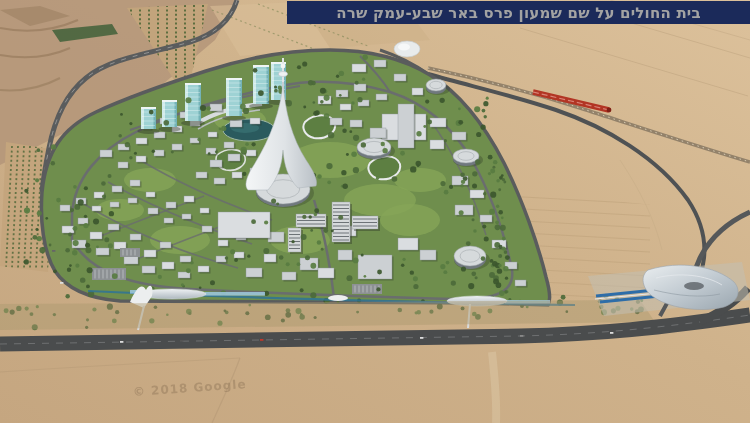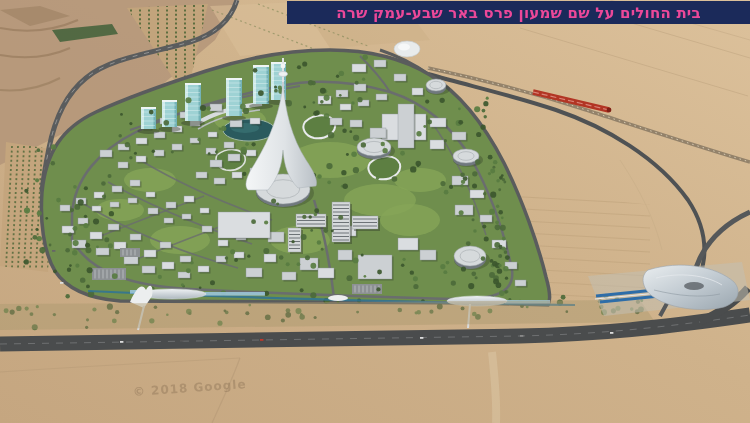--- a/index.html
+++ b/index.html
@@ -899,14 +899,14 @@
   <g id="extras">
     <path d="M 240,358 C 230,385 220,405 212,423" stroke="#b69a76" stroke-width="1.2" fill="none" opacity=".6"></path>
     <path d="M 0,372 C 90,366 170,362 240,358" stroke="#b69a76" stroke-width="1" fill="none" opacity=".5"></path>
     <path d="M 492,352 C 495,380 497,400 496,423" stroke="#dbc7a6" stroke-width="8" fill="none" opacity=".5"></path>
     <path d="M 620,160 C 640,190 655,220 662,250" stroke="#c5ab85" stroke-width="1" fill="none" opacity=".5"></path>
   </g>
 
   <text class="wm" x="190" y="392" text-anchor="middle" transform="rotate(-4 190 392)" fill="#7a6248" opacity=".33">© 2018 Google</text>
 </svg>
 
-<div class="caption" dir="rtl" style="background: rgb(27, 42, 90); color: #ec4899;">בית החולים על שם שמעון פרס באר שבע-עמק שרה</div>
+<div class="caption" dir="rtl" style="background: rgb(27, 42, 90); color: #a3a3a3;">בית החולים על שם שמעון פרס באר שבע-עמק שרה</div>
 </div>
 
 </body></html>

